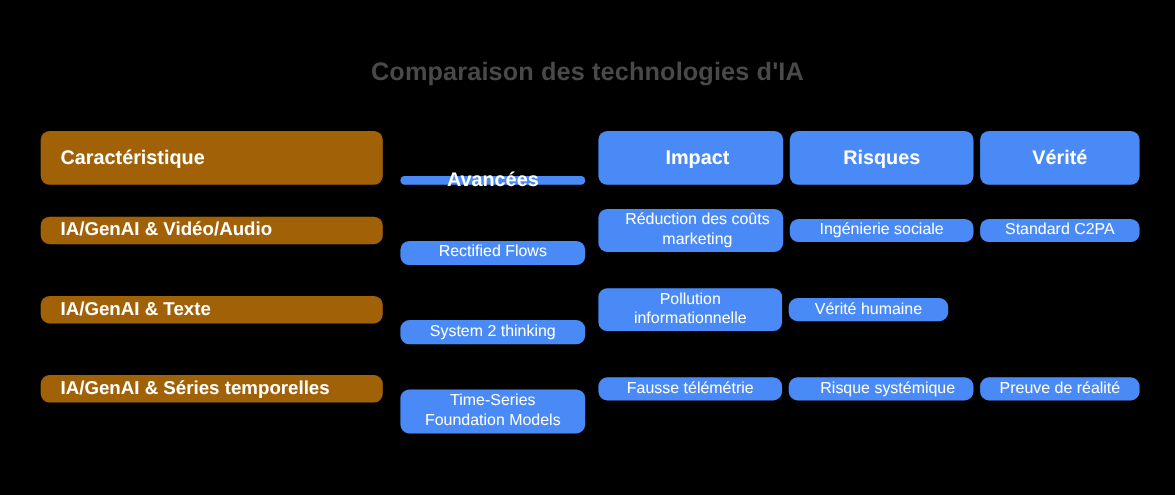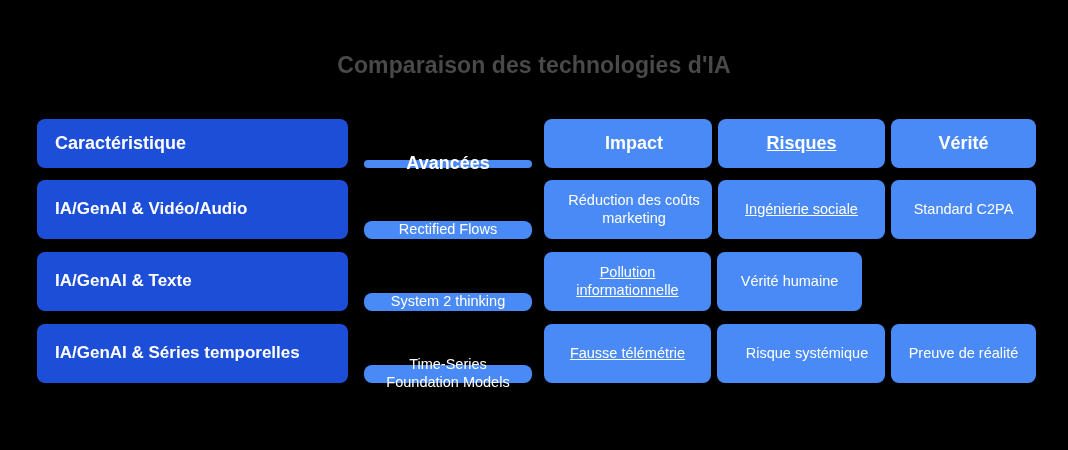--- a/index.html
+++ b/index.html
@@ -37,54 +37,54 @@
     left: 37px;
     top: 119px;
     width: 995px;
   }
   .row {
     display: flex;
     align-items: stretch;
     width: 100%;
   }
   .row.header-row { height: 49px; margin-bottom: 12px; }
-  .row.body-row   { height: 59px; margin-bottom: 13px; }
+  .row.body-row   { height: 59px; margin-bottom: 13px; align-items: center; }
   .row.body-row:last-child { margin-bottom: 0; }
 
   .cell {
     display: flex;
     align-items: center;
     justify-content: center;
     text-align: center;
     border-radius: 8px;
     color: #ffffff;
     box-sizing: border-box;
     padding: 2px 8px;
     line-height: 1.22;
   }
   
   .cell.feature {
     width: 311px;
     flex: 0 0 311px;
-    background: #1d4ed8;
+    background: #a16207;
     justify-content: flex-start;
     padding-left: 18px;
     text-align: left;
     font-weight: bold;
     font-size: 17px;
   }
   .cell.spacer { flex: 0 0 13px; }
   .cell.data {
     background: #4a8af6;
     font-size: 14.5px;
     font-weight: normal;
   }
   .cell.data.c2 { flex: 0 0 168px; width: 168px; margin-right: 12px; margin-top: 41px; }
   .cell.data.c3 { flex: 0 0 168px; width: 168px; margin-right: 6px; padding-left: 20px; }
-  .cell.data.c4 { flex: 0 0 167px; width: 167px; margin-right: 6px; text-decoration: underline; }
+  .cell.data.c4 { flex: 0 0 167px; width: 167px; margin-right: 6px; }
   .cell.data.c5 { flex: 0 0 145px; width: 145px; }
 
   .row.header-row .cell.data {
     font-weight: bold;
     font-size: 18px;
   }
   .row.header-row .cell.feature {
     font-size: 18px;
   }
 </style>

